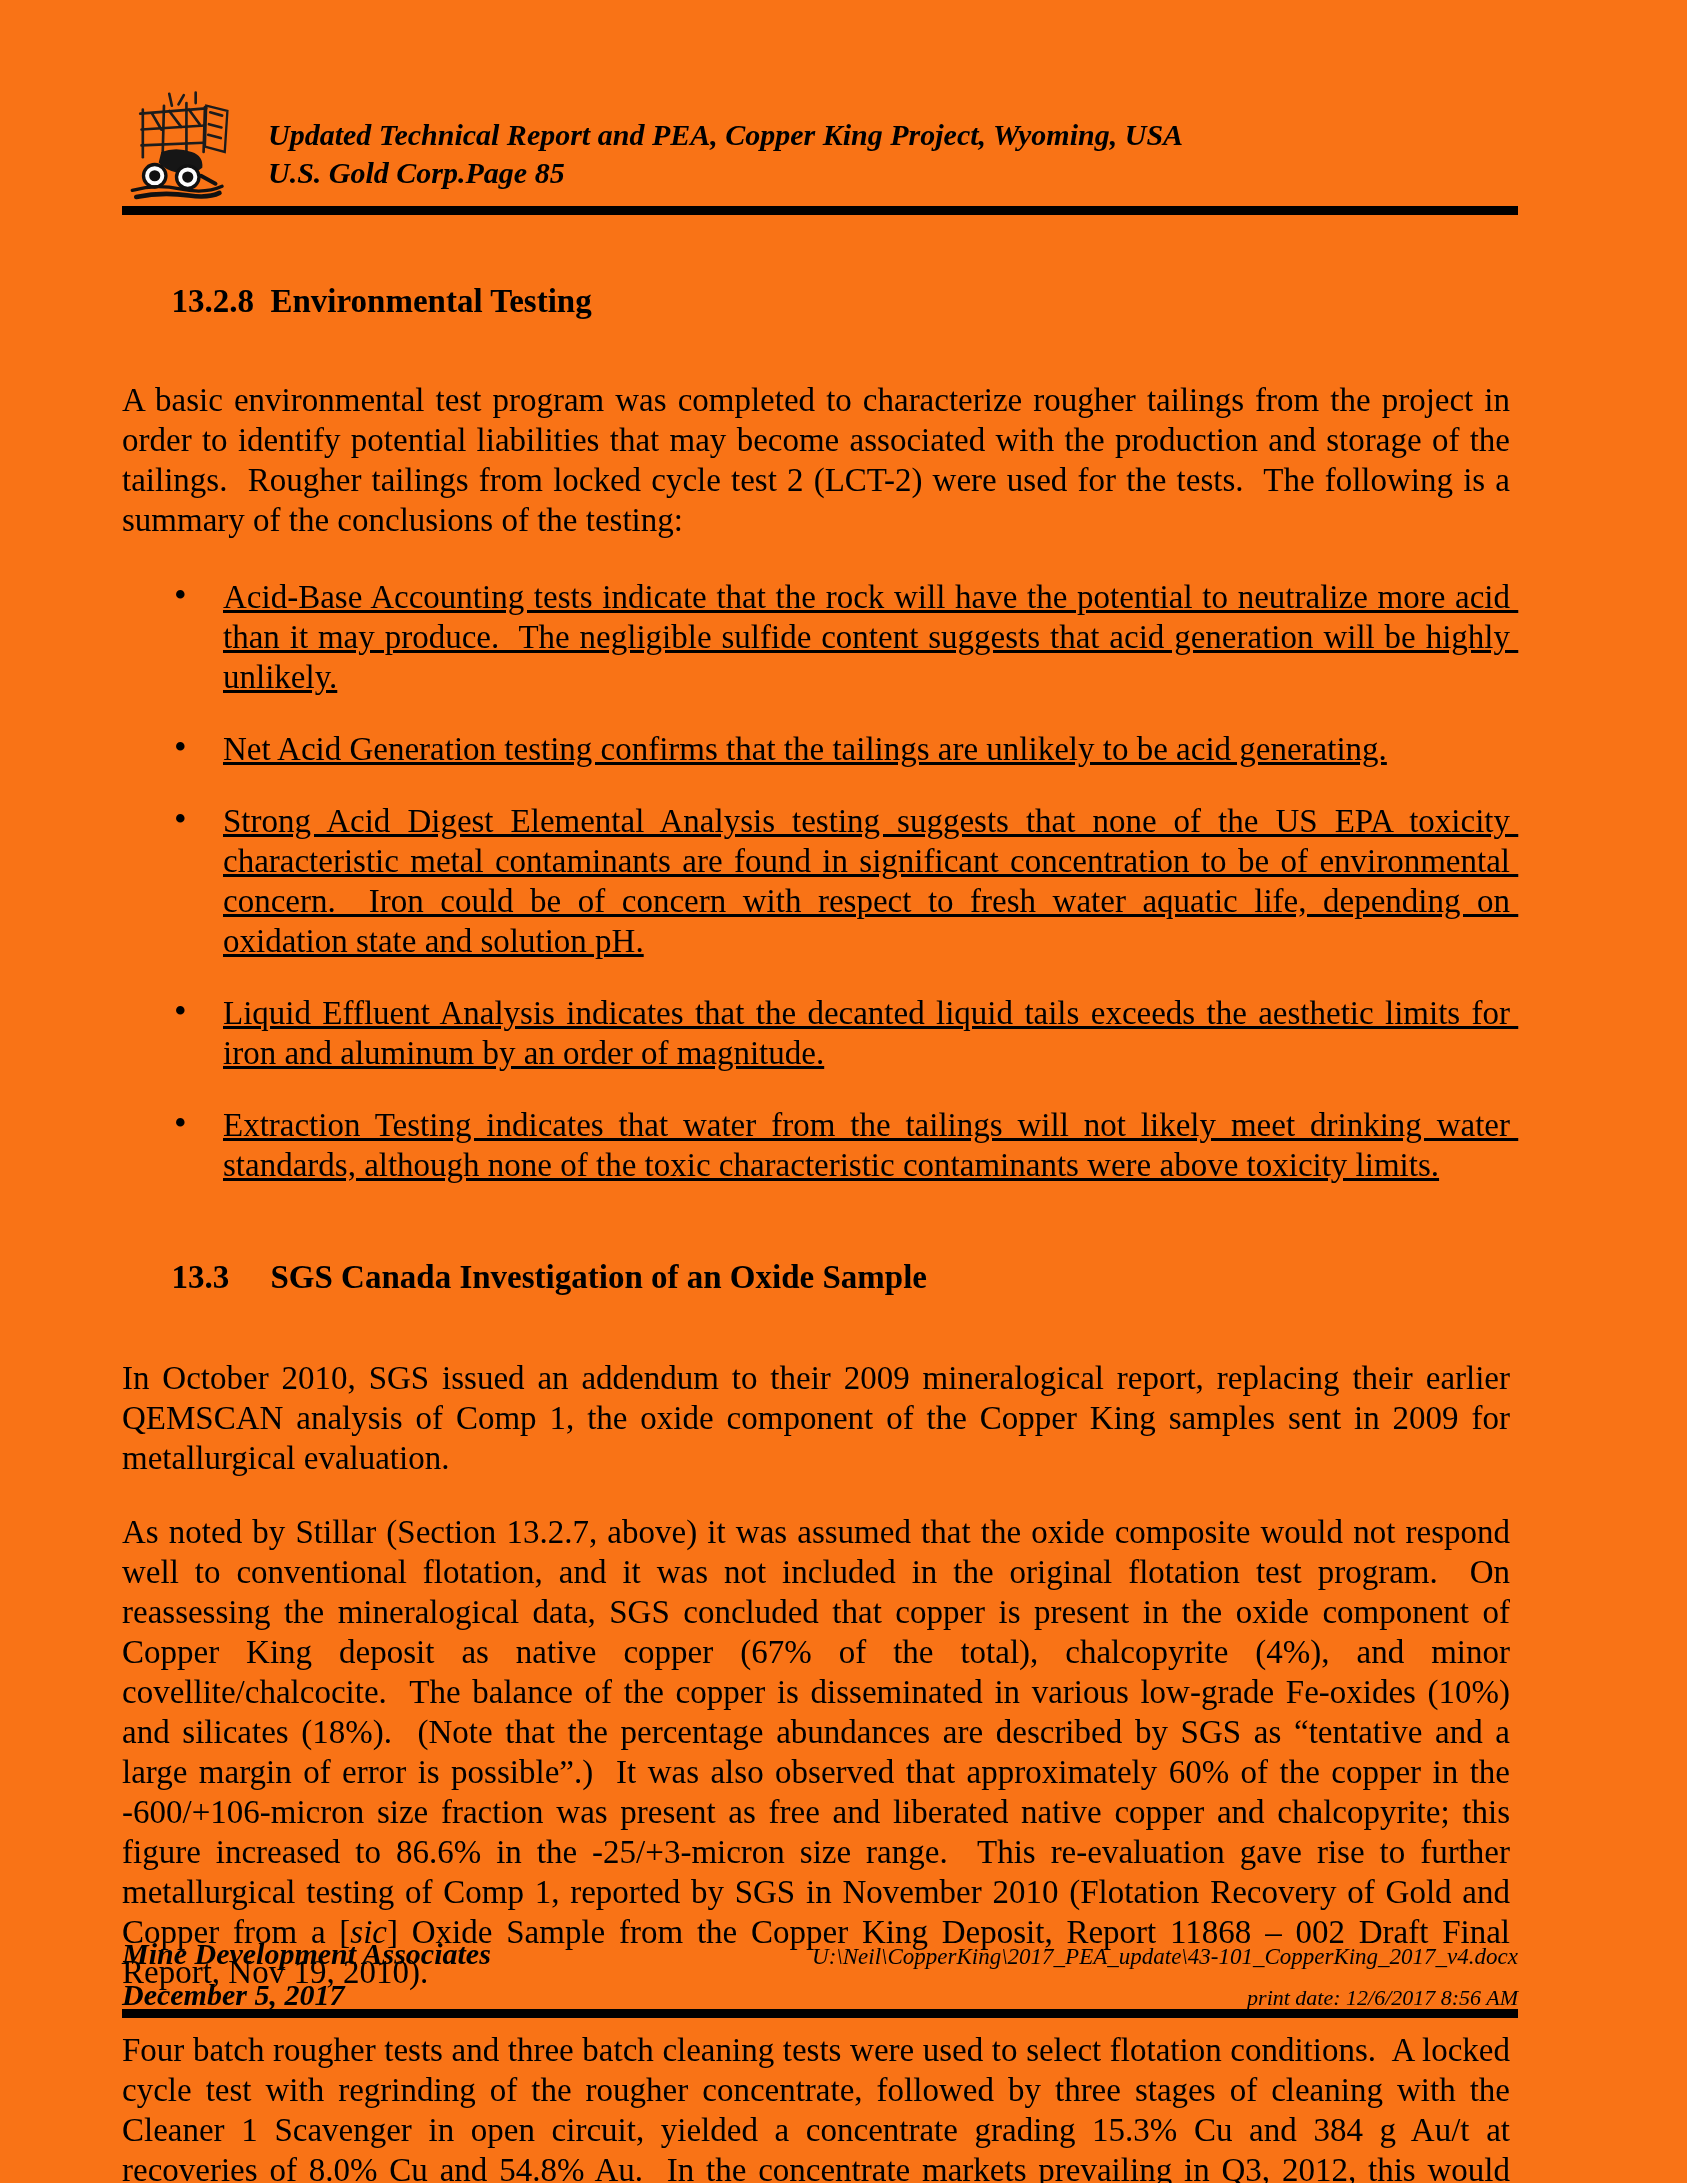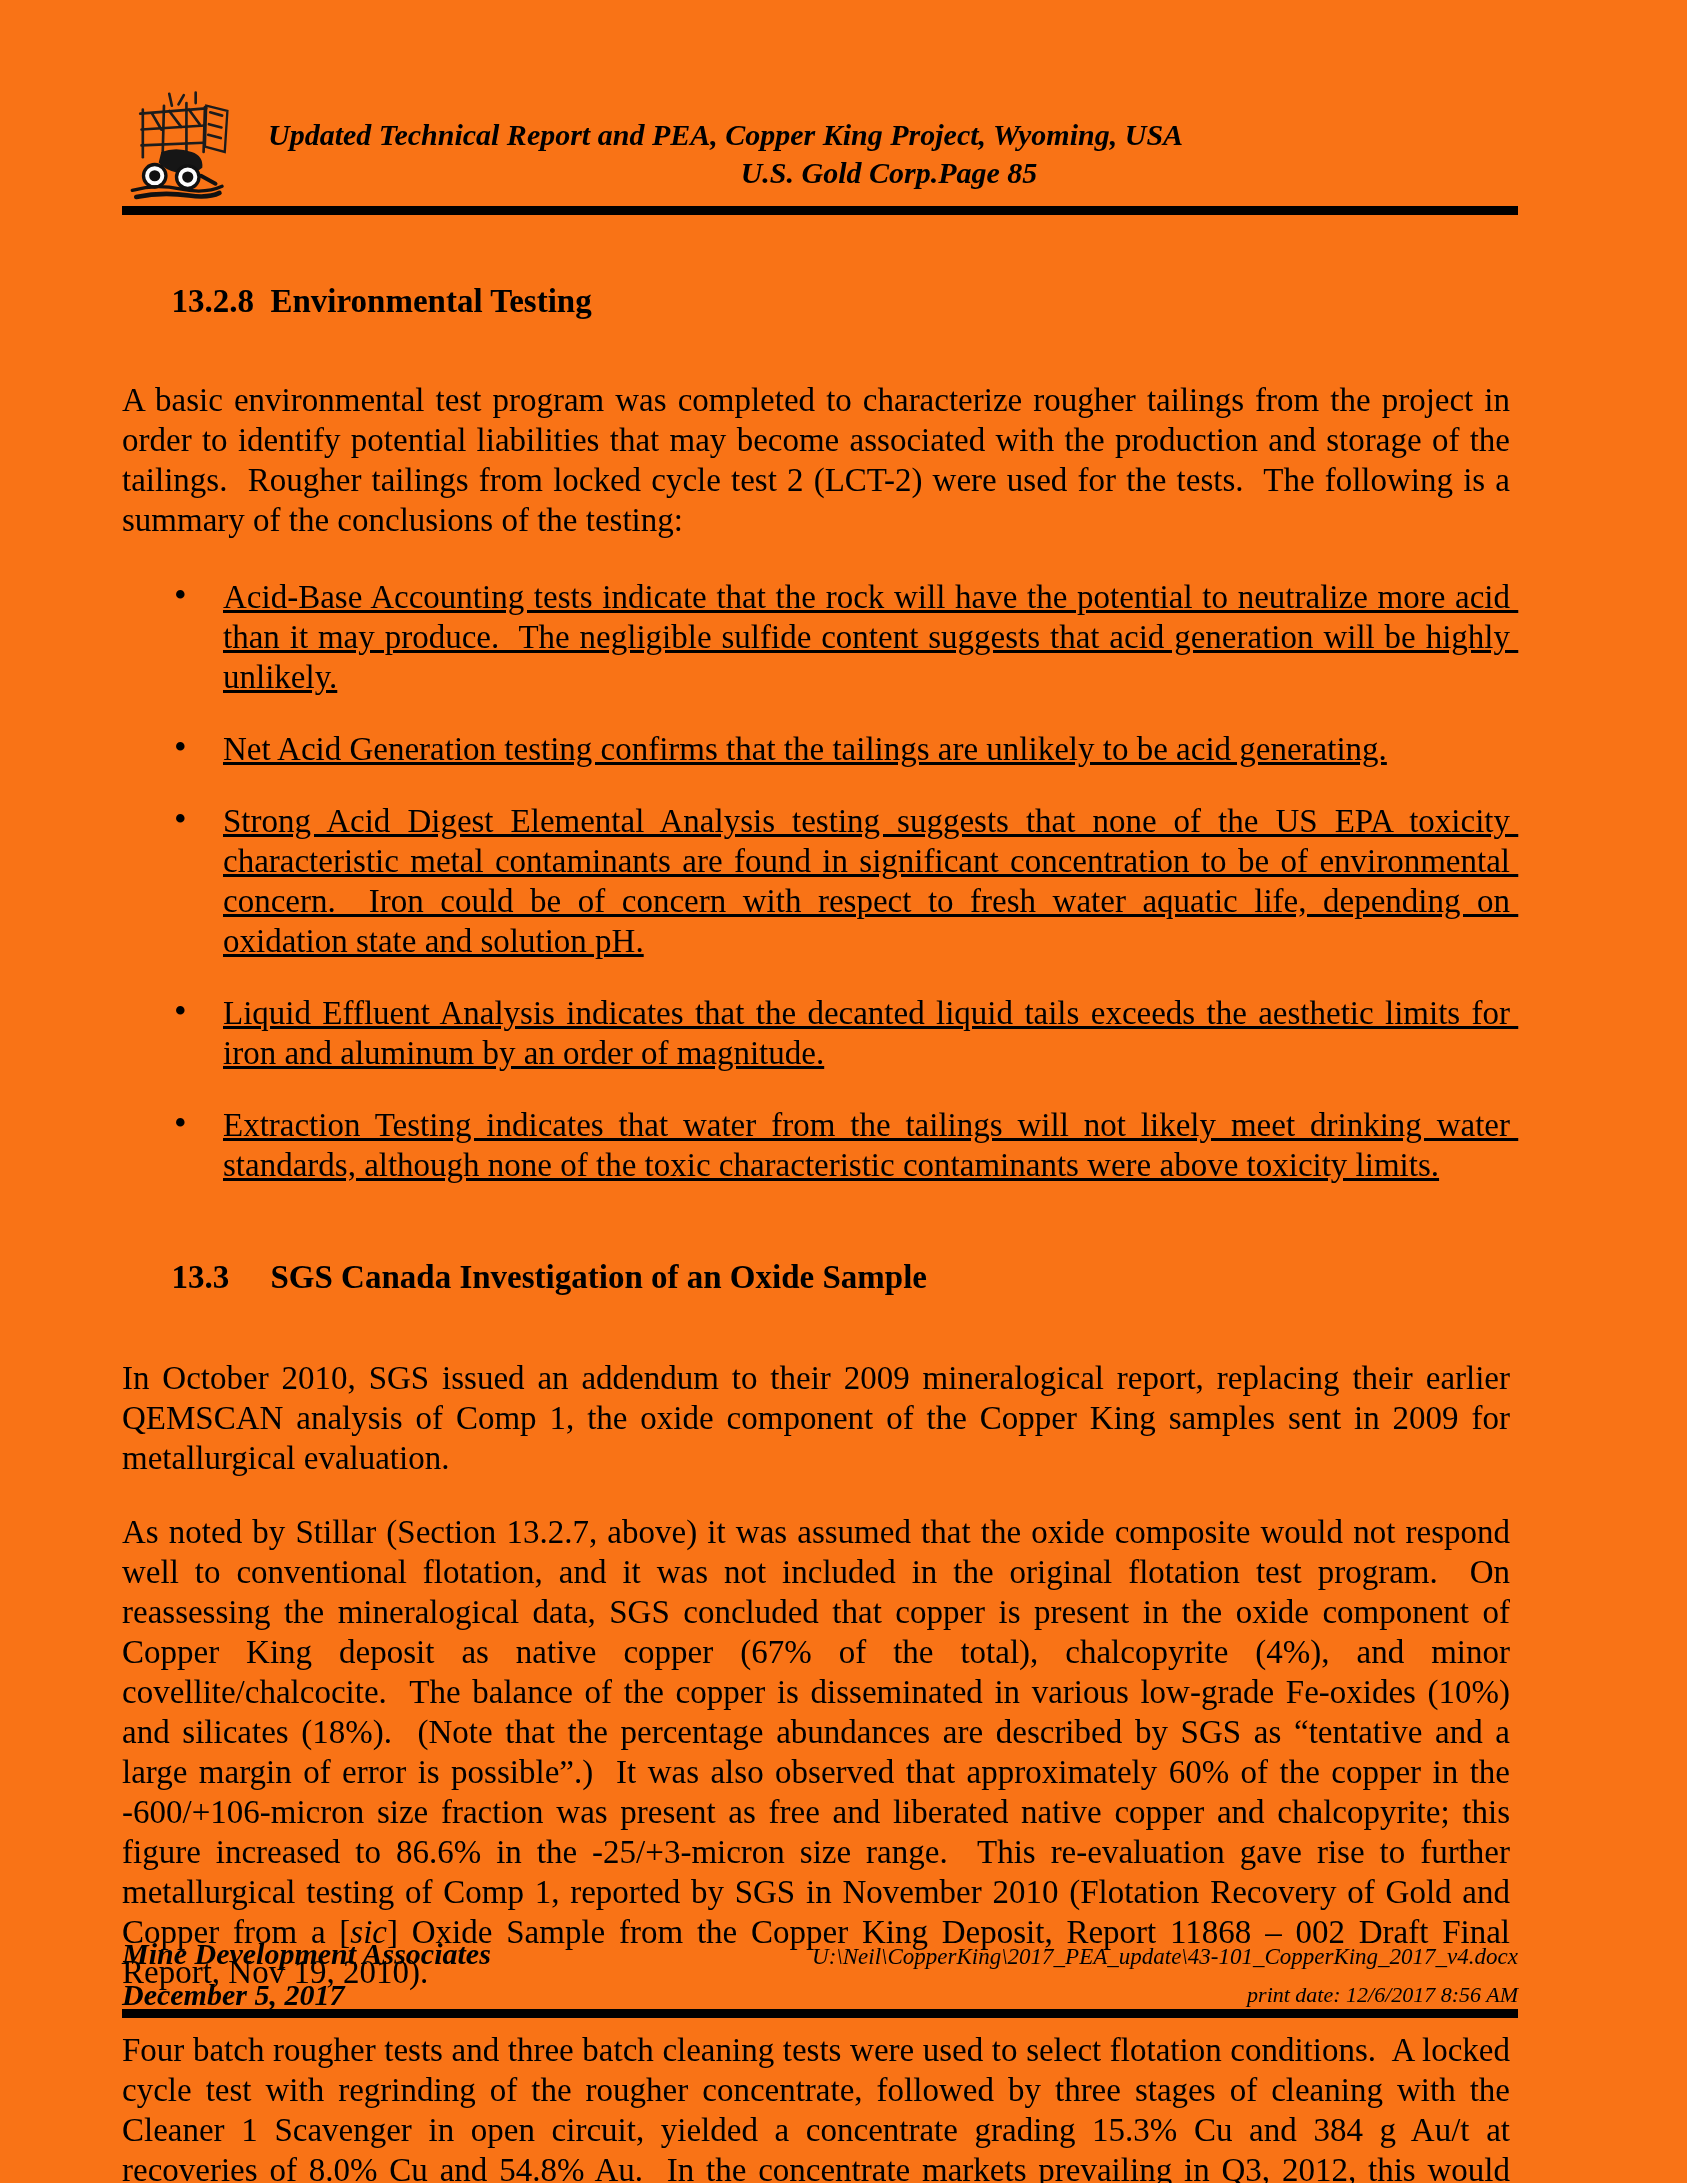--- a/index.html
+++ b/index.html
@@ -12,21 +12,21 @@
     overflow:hidden;
   }
 
   
   .logo{position:absolute;left:123px;top:91px;width:111px;height:114px;}
   .header-text{
     position:absolute;left:268px;top:116px;width:1242px;
     font-weight:bold;font-style:italic;
     font-size:30px;line-height:38px;
   }
-  .header-row2{display:flex;justify-content:center;}
+  .header-row2{display:flex;justify-content:flex-start;}
   .rule{position:absolute;left:122px;width:1396px;height:9.3px;background:#000000;}
   .header-rule{top:206px;}
   .footer-rule{top:2009px;}
 
   
   .content{
     position:absolute;left:122px;top:241px;width:1388px;
     font-size:33px;line-height:40px;
   }
   .section-heading{font-weight:bold;margin:0 0 18.5px 0;white-space:pre-wrap;}
@@ -50,21 +50,21 @@
   }
   ul.conclusions li::before{
     content:"\2022";
     position:absolute;left:52px;top:-1.3px;
     font-size:36px;
   }
 
   
   .footer{position:absolute;left:122px;top:1936px;width:1396px;}
   .footer-row{display:flex;justify-content:space-between;align-items:baseline;}
-  .footer-row + .footer-row{margin-top:5.3px;align-items:center;}
+  .footer-row + .footer-row{margin-top:5.3px;}
   .footer-left{font-weight:bold;font-style:italic;font-size:30px;line-height:36px;}
   .footer-right-path{font-style:italic;font-size:23px;}
   .footer-right-print{font-style:italic;font-size:22px;}
 </style>
 </head>
 <body>
 
 <div class="page">
 
   <svg class="logo" viewBox="0 0 168 172" xmlns="http://www.w3.org/2000/svg">

